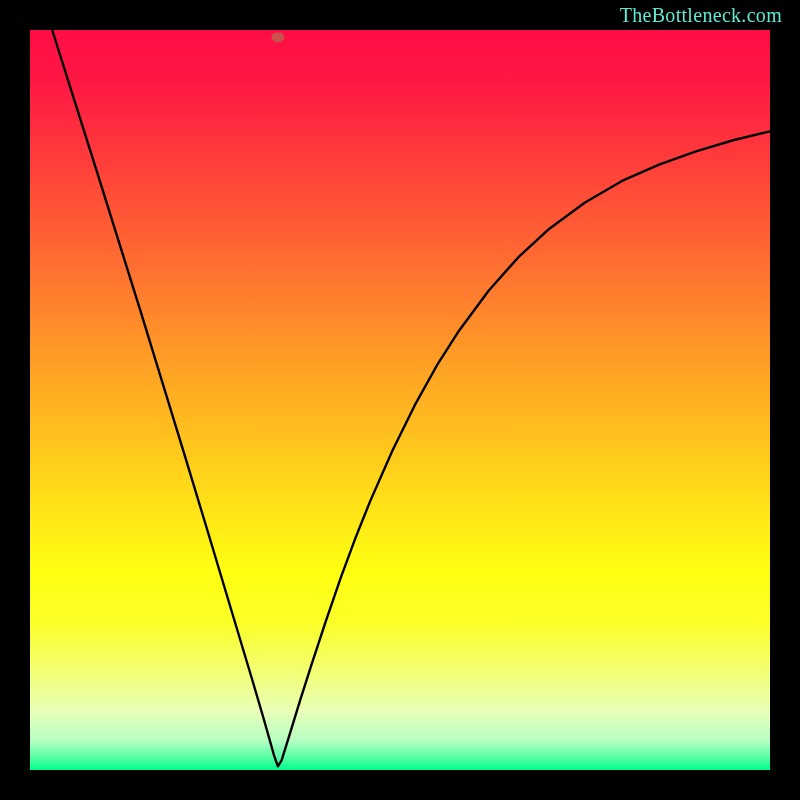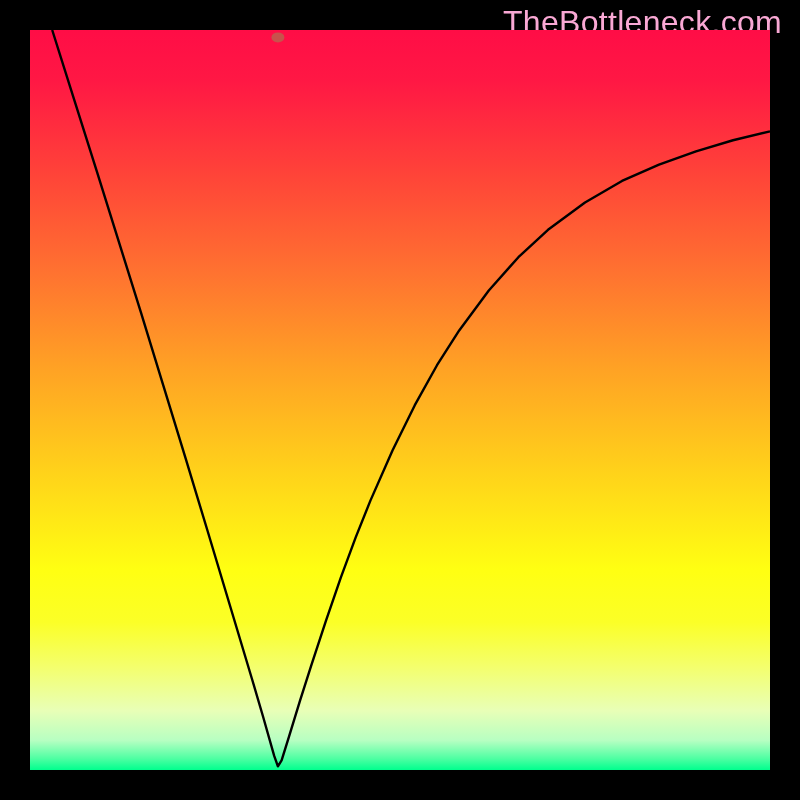--- a/index.html
+++ b/index.html
@@ -14,25 +14,26 @@
   .frame {
     position: relative;
     width: 800px;
     height: 800px;
     background: #000;
   }
   .watermark {
     position: absolute;
     top: 4px;
     right: 18px;
-    color: #f9a8d4;
-    font-size: 32px;
+    color: #5eead4;
+    font-size: 20px;
     font-weight: 500;
     letter-spacing: 0.3px;
     user-select: none;
+    font-family: Liberation Serif, serif;
   }
   svg.plot {
     position: absolute;
     left: 0;
     top: 0;
     width: 800px;
     height: 800px;
     display: block;
   }
 </style>

